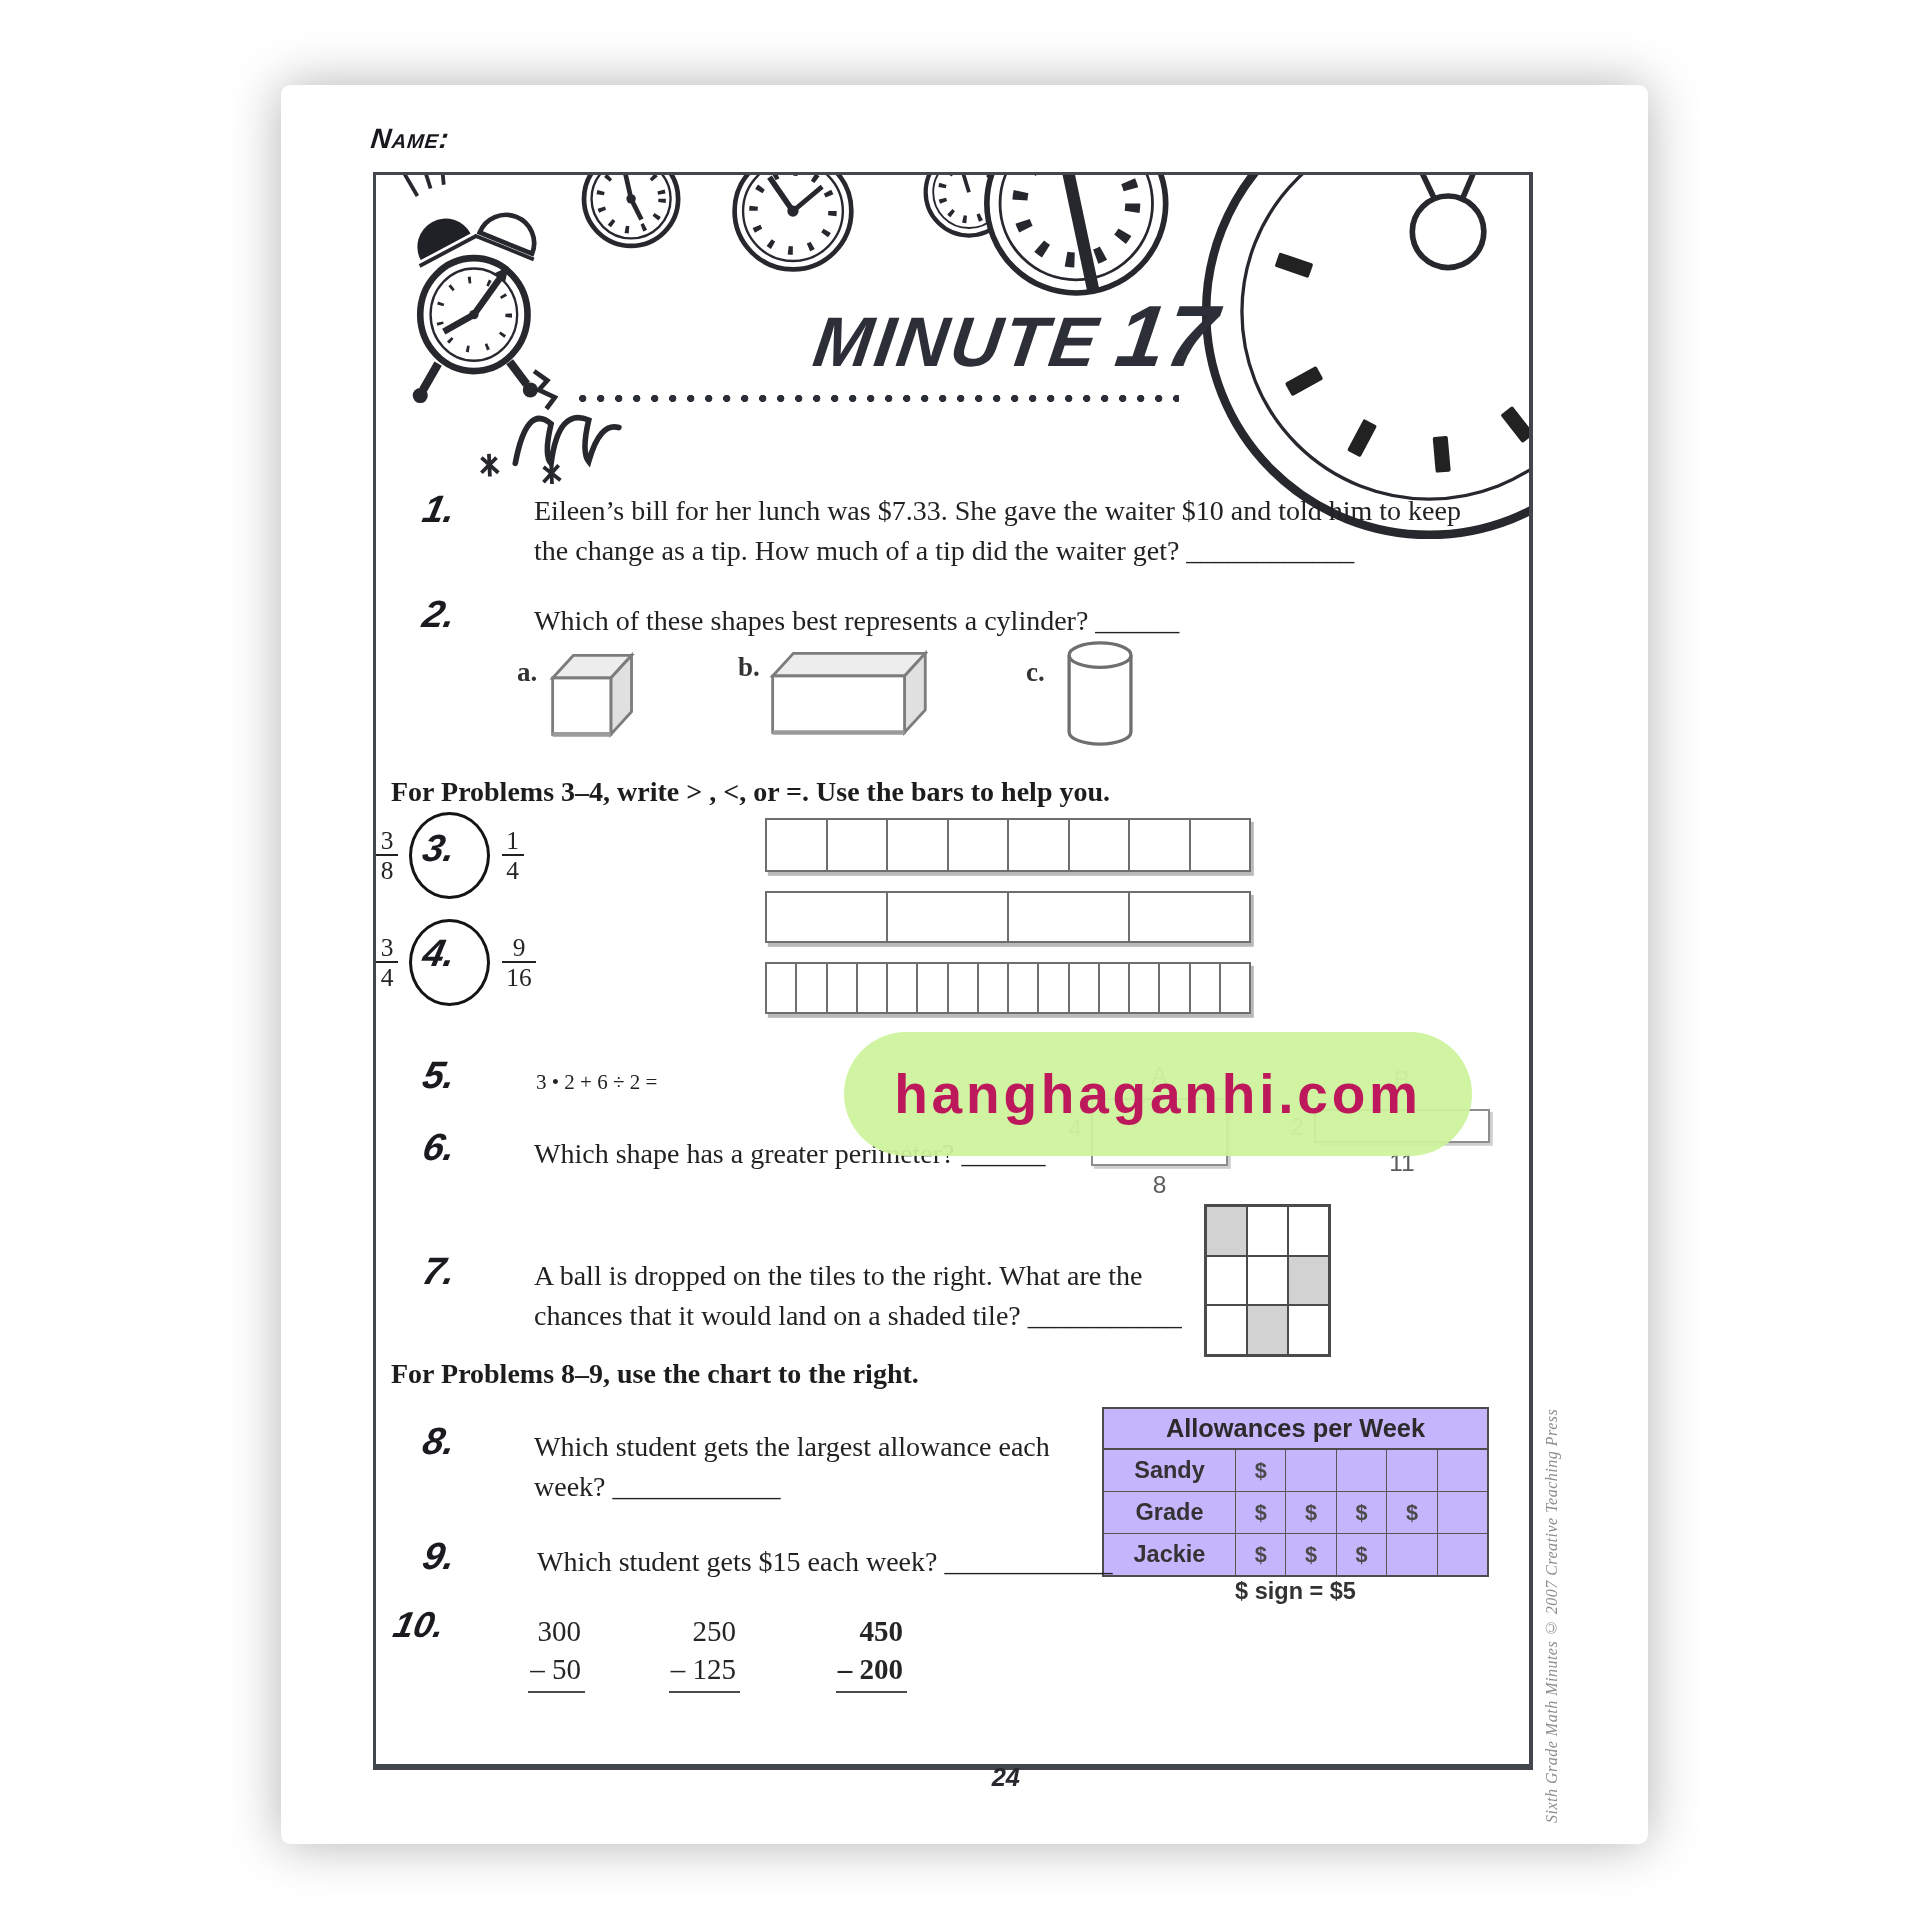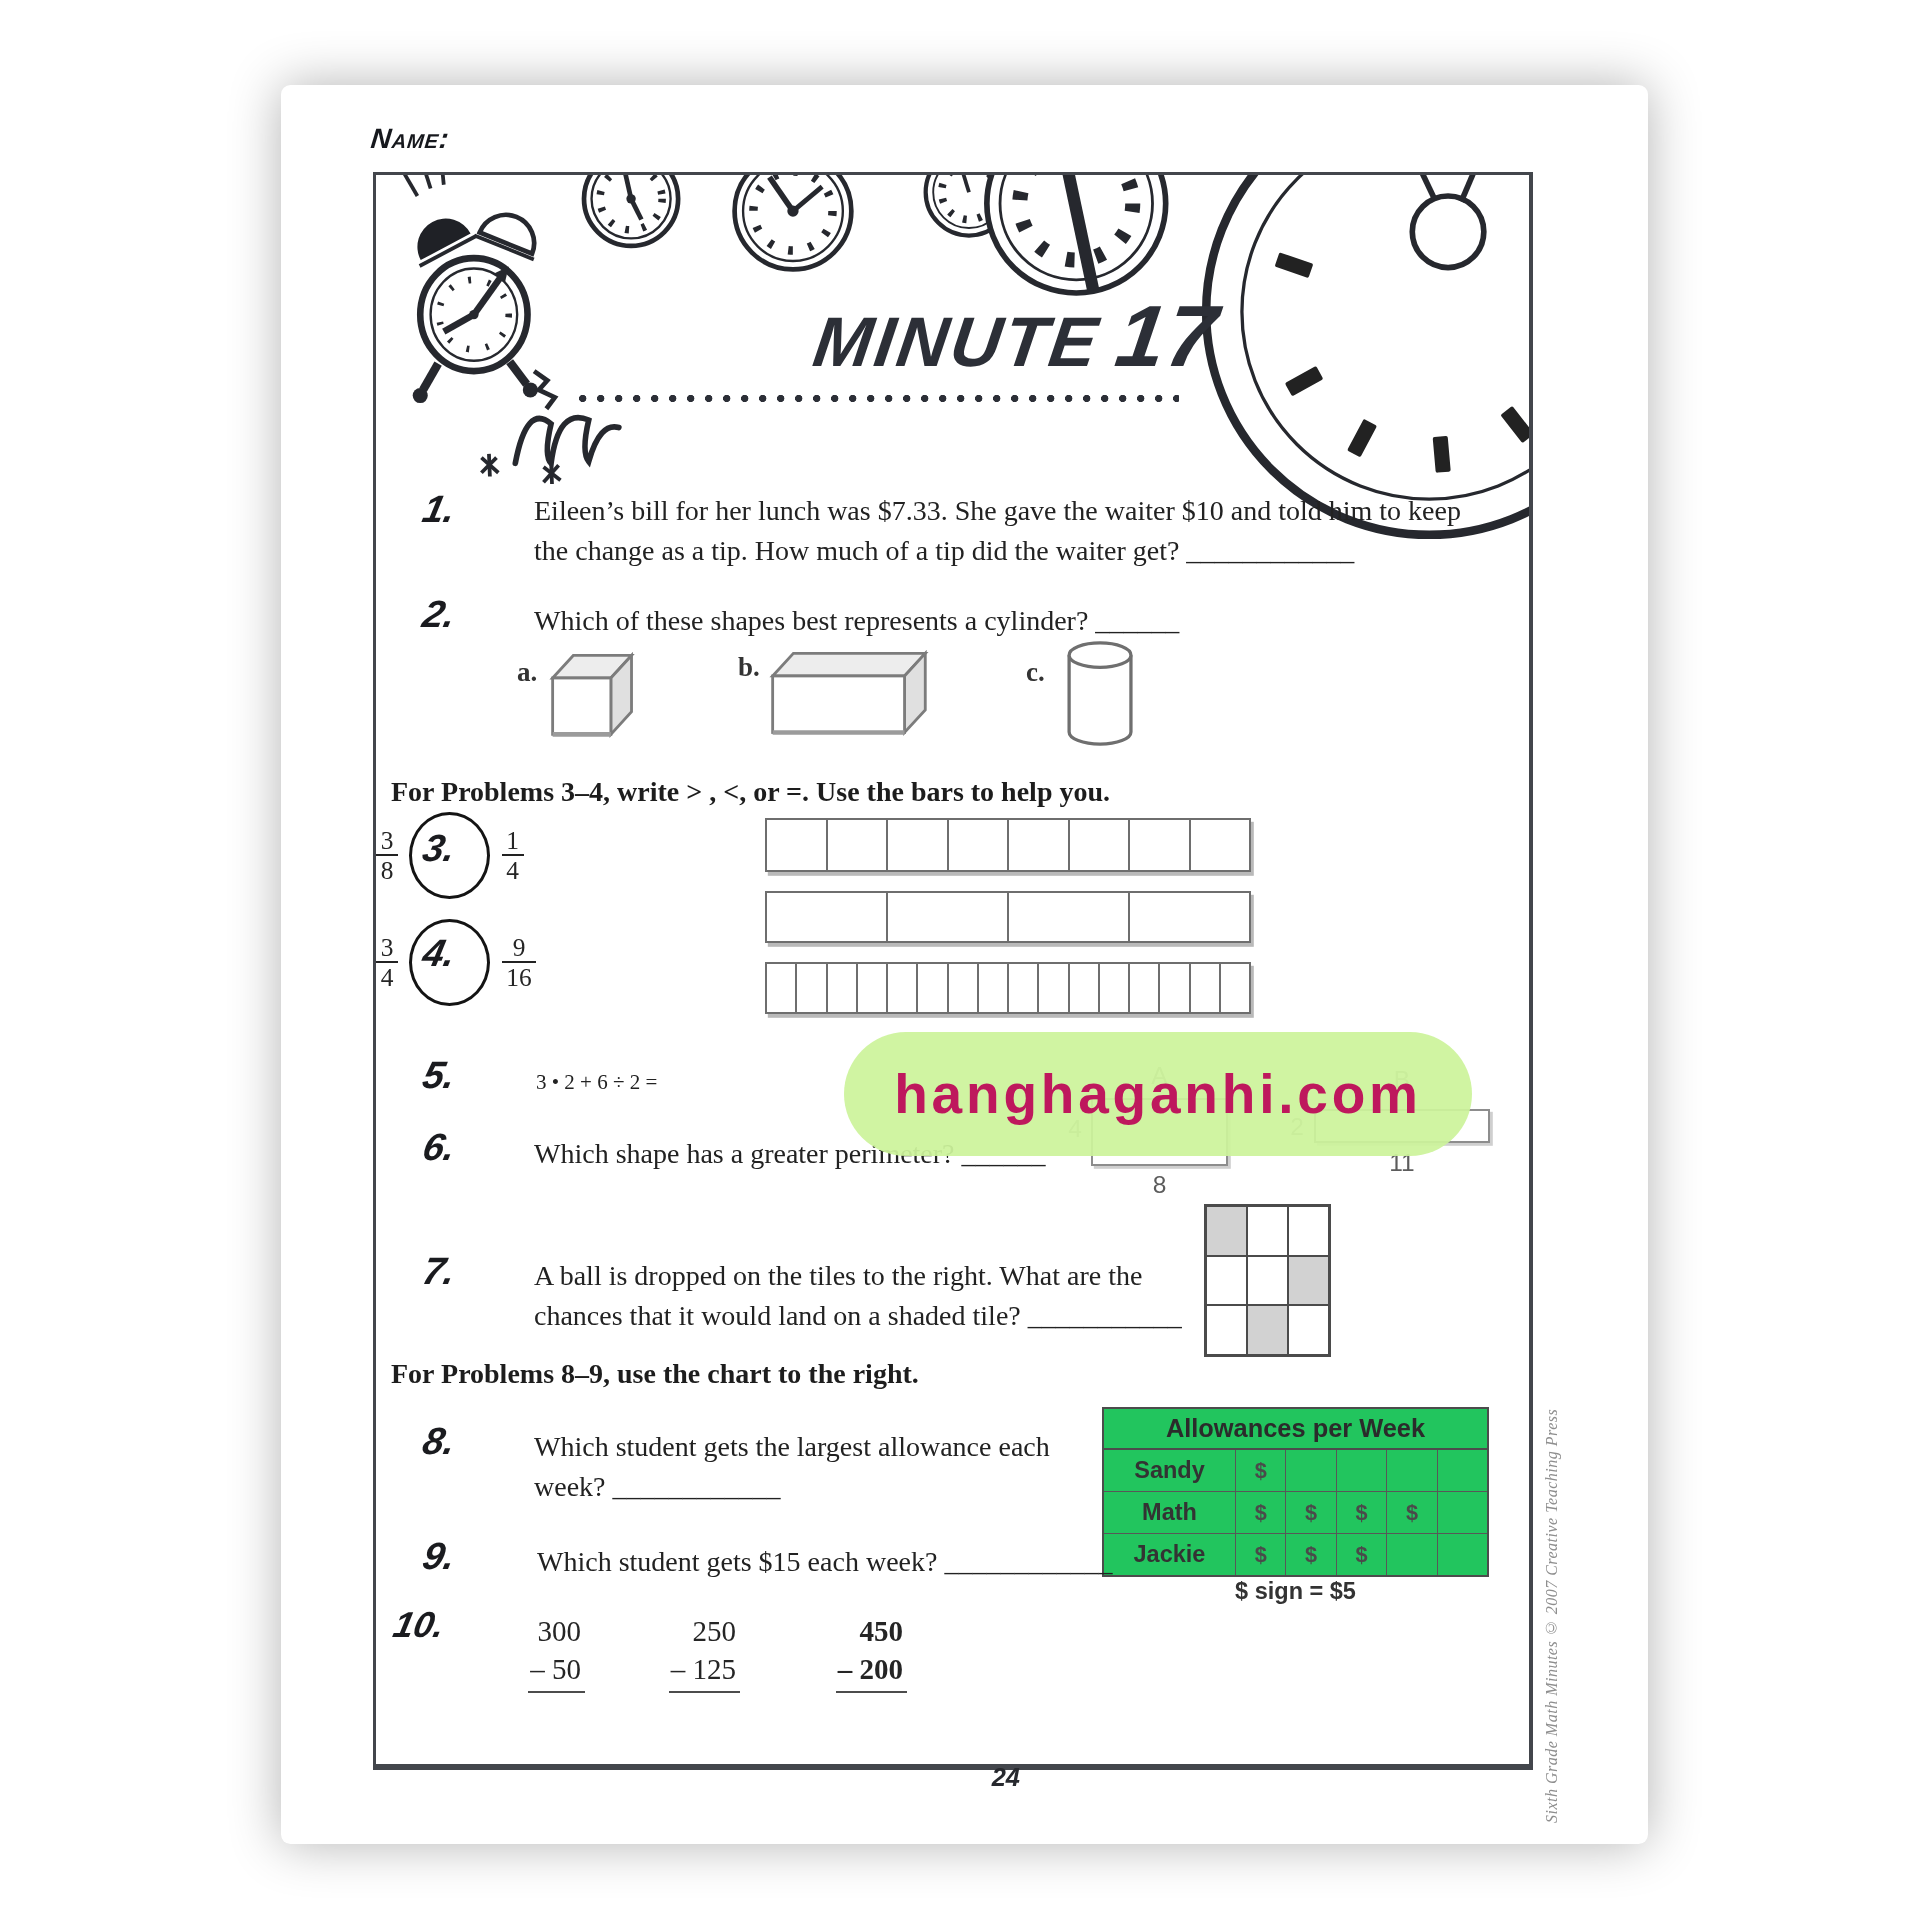--- a/index.html
+++ b/index.html
@@ -38,21 +38,21 @@
   .bar-cell:last-child{border-right:none;}
   .rect-shape{position:absolute;border:2.8px solid #8d8d8d;background:#fff;box-shadow:2.8px 2.8px 0 #cfcfcf;
     box-sizing:border-box;}
   .shape-tag{position:absolute;font-family:"Liberation Sans",sans-serif;font-size:24.5px;color:#8f8f8f;
     text-align:center;}
   .grid3{position:absolute;left:828px;top:1029px;width:123px;height:149px;border:2.8px solid #4b4b4b;
     display:grid;grid-template-columns:repeat(3,1fr);grid-template-rows:repeat(3,1fr);background:#fff;}
   .grid3 .cell{border:1.9px solid #4b4b4b;}
   .grid3 .cell.shaded{background:#d2d2d2;}
   .allow-table{position:absolute;left:726px;top:1232px;width:387px;border:2.8px solid #4c4c4c;
-    background:#22c55e;font-family:"Liberation Sans",sans-serif;box-sizing:border-box;}
+    background:#c4b5fd;font-family:"Liberation Sans",sans-serif;box-sizing:border-box;}
   .allow-header{border-bottom:2.8px solid #4c4c4c;text-align:center;font-weight:bold;font-size:25.4px;
     color:#2b2b2b;padding:4.7px 0 5.6px 0;}
   .allow-row{display:flex;height:41px;border-bottom:1.9px solid #585858;}
   .allow-row:last-child{border-bottom:none;}
   .allow-name{width:131px;border-right:1.9px solid #585858;display:flex;align-items:center;
     justify-content:center;font-weight:bold;font-size:23.5px;color:#333;}
   .allow-cell{flex:1;border-right:1.9px solid #585858;display:flex;align-items:center;justify-content:center;
     font-size:21.7px;font-weight:bold;color:#4a4a4a;}
   .allow-cell:last-child{border-right:none;}
   .allow-caption{position:absolute;left:726px;top:1403px;width:387px;text-align:center;
@@ -304,21 +304,21 @@
       <div>
           <div class="allow-row">
             <div class="allow-name">Sandy</div>
             <div class="allow-cell">$</div>
             <div class="allow-cell"></div>
             <div class="allow-cell"></div>
             <div class="allow-cell"></div>
             <div class="allow-cell"></div>
           </div>
           <div class="allow-row">
-            <div class="allow-name">Math</div>
+            <div class="allow-name">Grade</div>
             <div class="allow-cell">$</div>
             <div class="allow-cell">$</div>
             <div class="allow-cell">$</div>
             <div class="allow-cell">$</div>
             <div class="allow-cell"></div>
           </div>
           <div class="allow-row">
             <div class="allow-name">Jackie</div>
             <div class="allow-cell">$</div>
             <div class="allow-cell">$</div>

